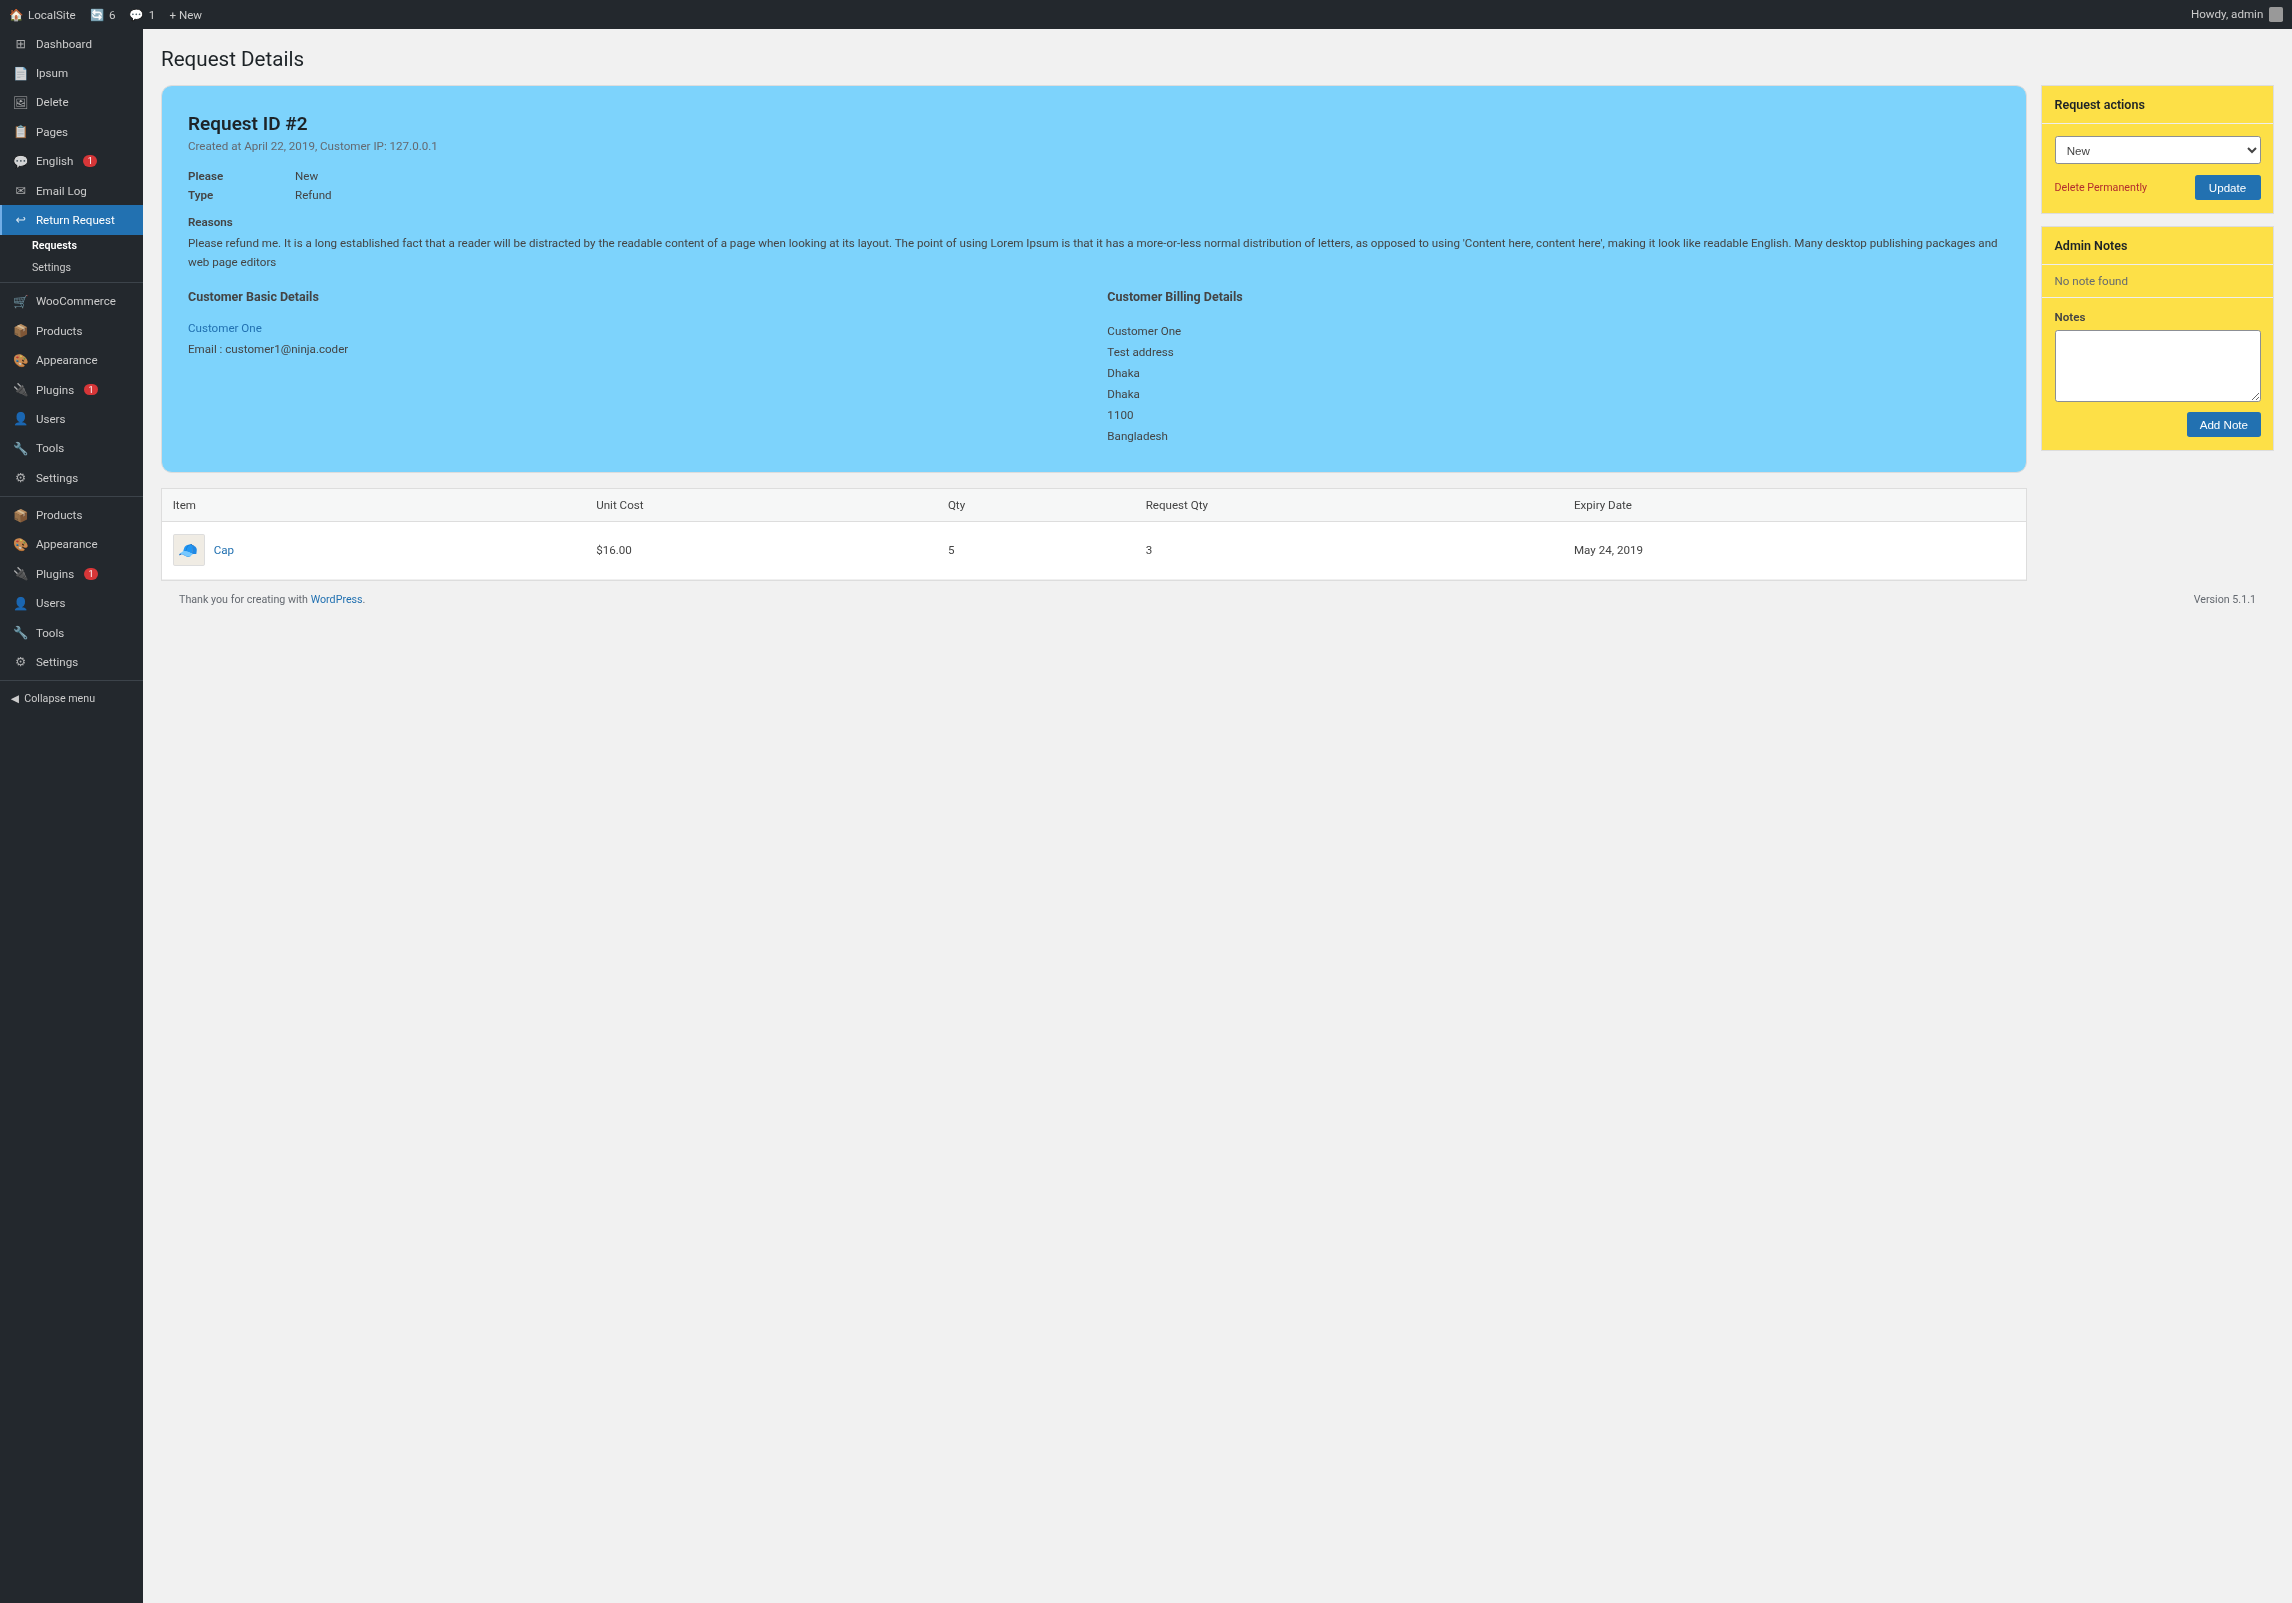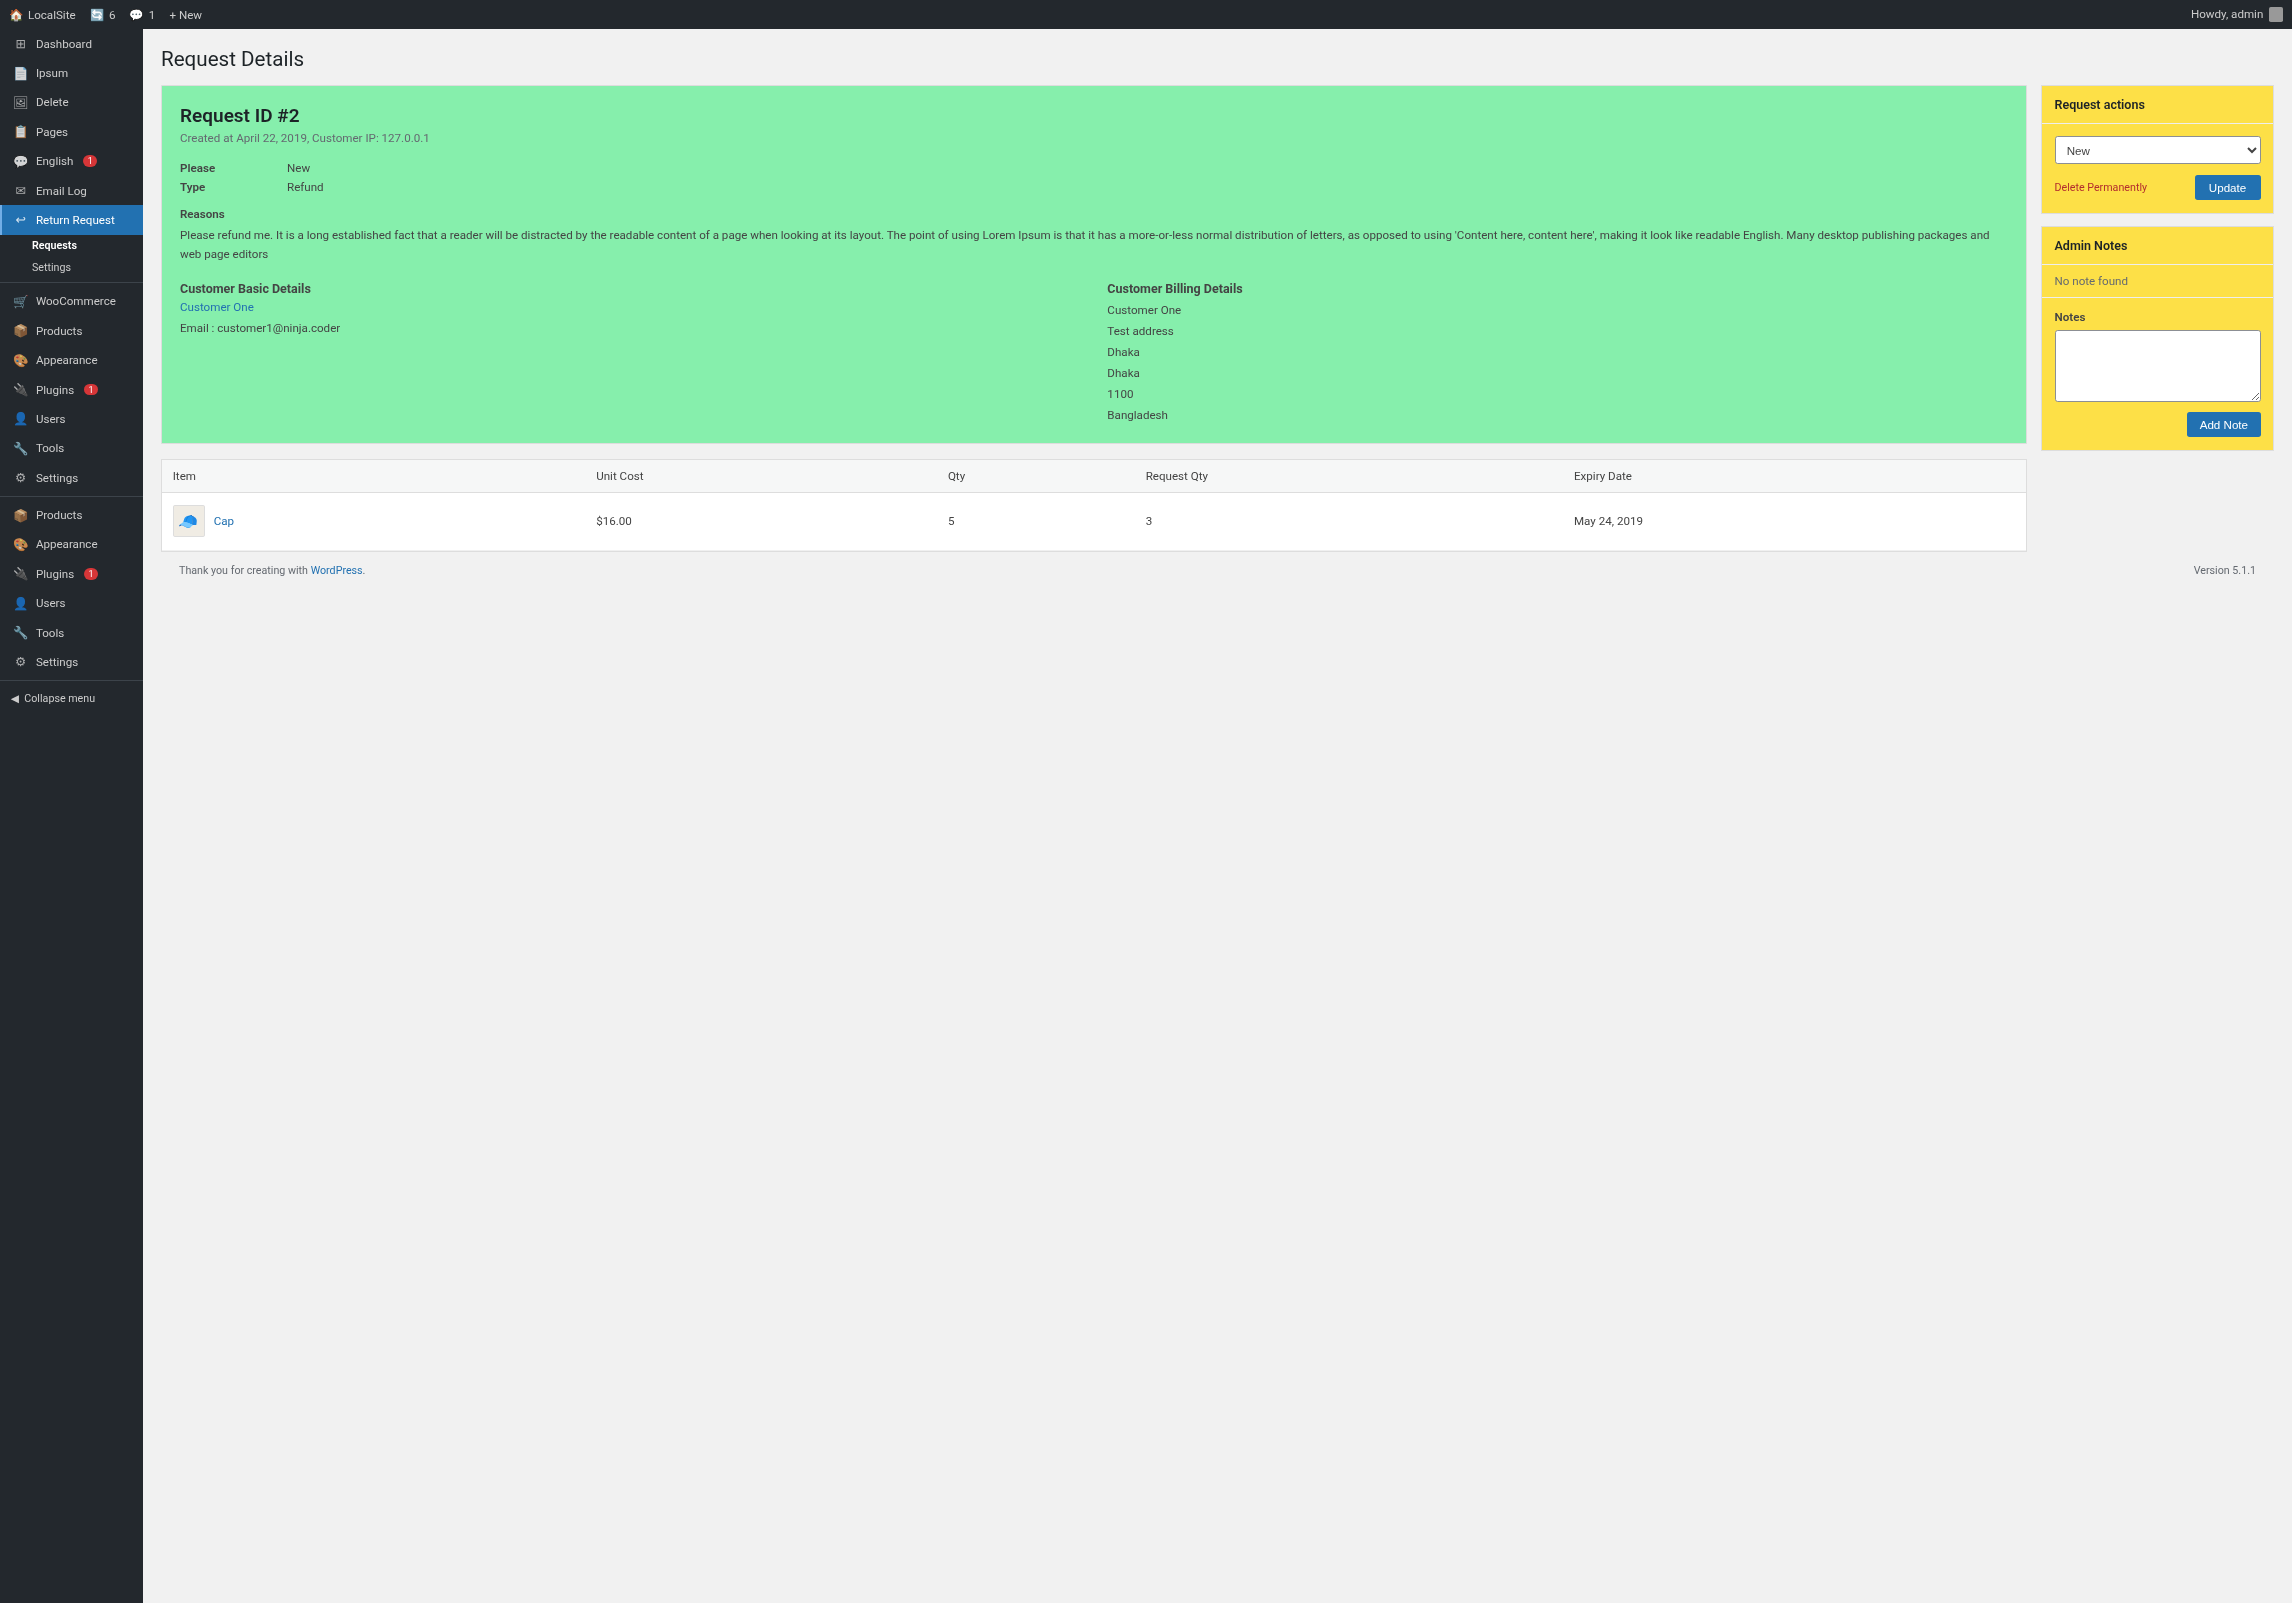--- a/index.html
+++ b/index.html
@@ -98,41 +98,41 @@
     .content-grid {
       display: flex;
       gap: 14.3px;
       align-items: flex-start;
     }
     .main-col { flex: 1; }
     .side-col { width: 233px; flex-shrink: 0; }
 
     
     .card {
-      background: #86efac;
+      background: #7dd3fc;
       border: 0.9px solid #ddd;
-      border-radius: 1px;
-      padding: 18px;
+      border-radius: 11px;
+      padding: 26px;
       margin-bottom: 14.3px;
     }
 
     .request-id { font-size: 19px; font-weight: 600; color: #1d2327; margin-bottom: 3.6px; }
     .request-meta { color: #646970; font-size: 11.6px; margin-bottom: 16px; }
 
     .detail-row { display: flex; margin-bottom: 5.4px; font-size: 11.6px; }
     .detail-label { font-weight: 600; width: 107px; flex-shrink: 0; }
     .detail-value { color: #444; }
 
     .reasons-title { font-weight: 600; margin: 12.5px 0 5.4px; }
     .reasons-text { font-size: 11.6px; color: #444; line-height: 1.6; }
 
     
     .customer-grid { display: flex; gap: 27px; margin-top: 18px; }
     .customer-col { flex: 1; }
-    .customer-col-title { font-weight: 700; font-size: 12.5px; margin-bottom: 4px; }
+    .customer-col-title { font-weight: 700; font-size: 12.5px; margin-bottom: 17px; }
     .customer-link { color: #2271b1; text-decoration: none; cursor: pointer; }
     .customer-email { color: #444; margin-top: 7.2px; font-size: 11.6px; }
     .billing-address { font-size: 11.6px; line-height: 1.8; color: #444; }
 
     
     .items-card { background: #fff; border: 0.9px solid #ddd; }
     .items-table { width: 100%; border-collapse: collapse; }
     .items-table th {
       text-align: left;
       padding: 9px 10.7px;

